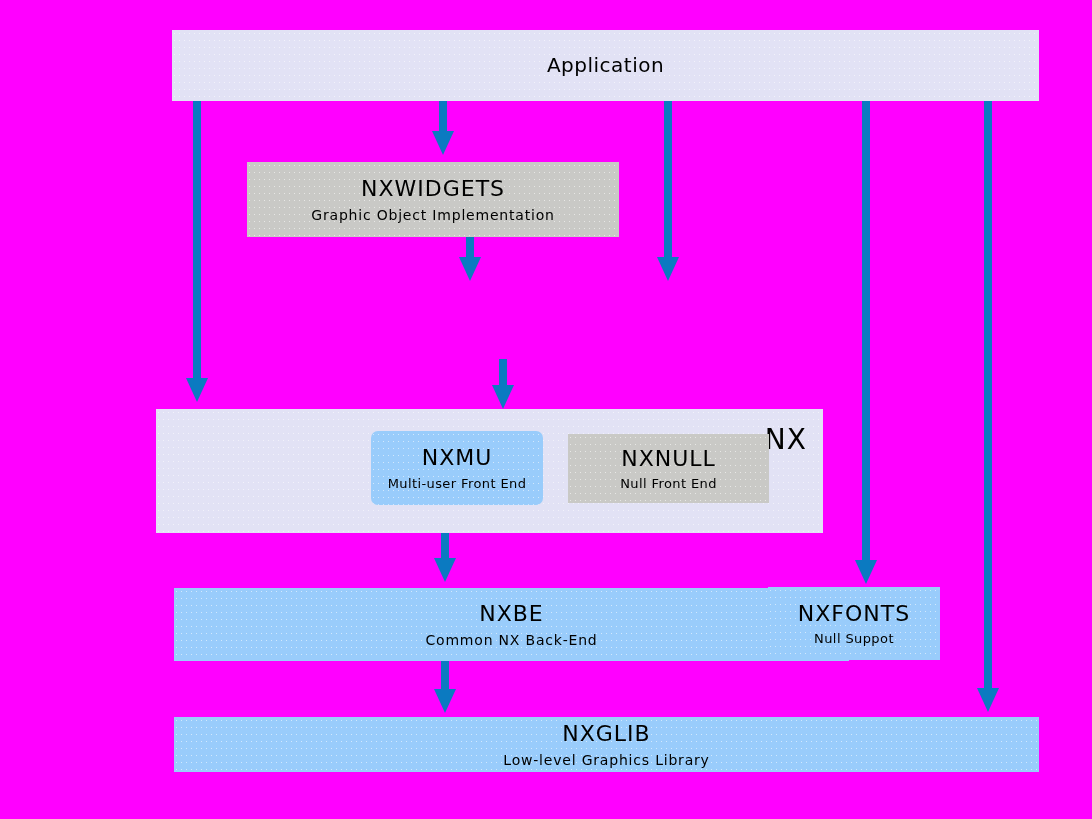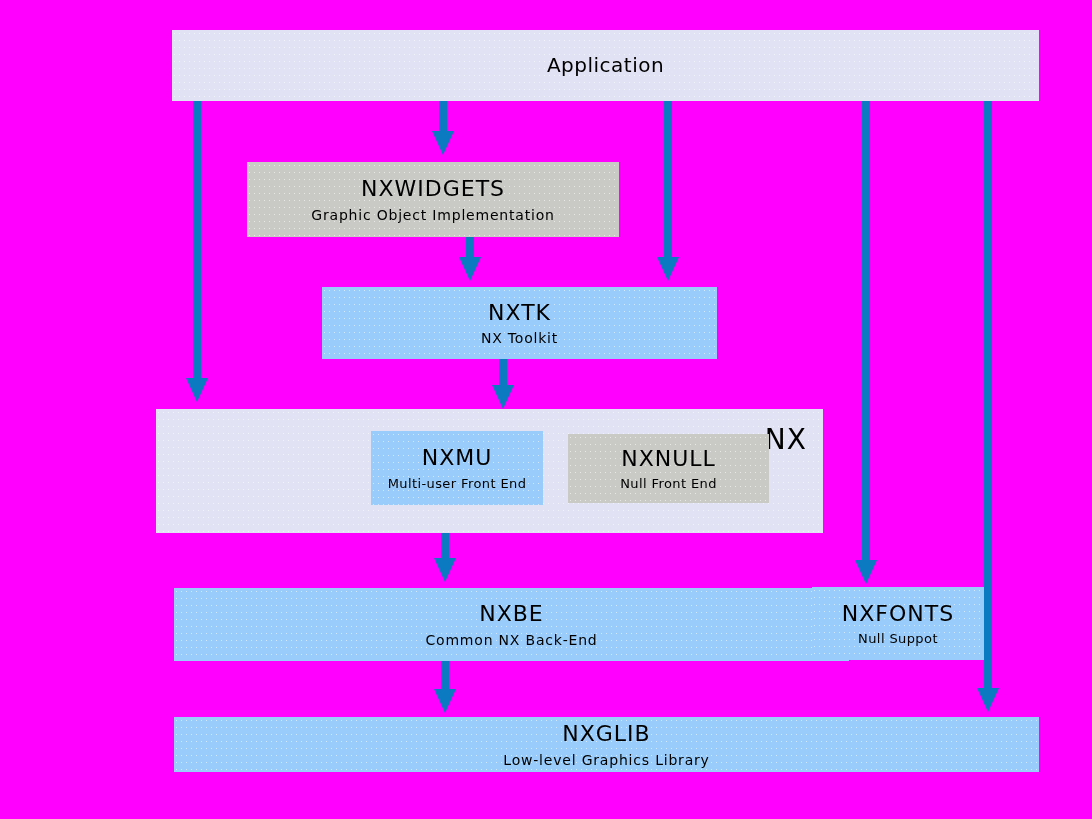--- a/index.html
+++ b/index.html
@@ -34,26 +34,26 @@
 
   
   #box-application { left: 172px; top: 30px;  width: 867px; height: 71px; }
   #box-application .title { font-size: 20px; letter-spacing: 0.5px; }
   #box-nxwidgets   { left: 247px; top: 162px; width: 372px; height: 75px; }
   #box-nxtk        { left: 322px; top: 287px; width: 395px; height: 72px; }
   #box-nx-group    { left: 156px; top: 409px; width: 667px; height: 124px;
                      justify-content: flex-start; align-items: flex-end; }
   #nx-group-label  { font-size: 28px; letter-spacing: 1px; margin: 14px 16px 0 0; }
   #box-nxsu        { left: 172px; top: 436px; width: 173px; height: 74px; }
-  #box-nxmu        { left: 371px; top: 431px; width: 172px; height: 74px; }
+  #box-nxmu        { left: 371px; top: 431px; width: 172px; height: 74px; border-radius: 7px; }
   #box-nxnull      { left: 568px; top: 434px; width: 201px; height: 69px; }
   #box-nxsu .subtitle, #box-nxmu .subtitle, #box-nxnull .subtitle,
   #box-nxfonts .subtitle { font-size: 13px; letter-spacing: 0.4px; }
   #box-nxbe        { left: 174px; top: 588px; width: 675px; height: 73px; }
-  #box-nxfonts     { left: 812px; top: 587px; width: 172px; height: 73px; }
+  #box-nxfonts     { left: 768px; top: 587px; width: 172px; height: 73px; }
   #box-nxglib      { left: 174px; top: 717px; width: 865px; height: 55px; }
 
   
   .arrow {
     position: absolute;
     width: 22px;
     display: flex;
     flex-direction: column;
     align-items: center;
   }
@@ -123,24 +123,20 @@
   <div class="arrow" id="arrow-app-to-nxglib">
       <div class="shaft"></div>
       <div class="head"></div>
     </div>
 
   <div class="box box-gray" id="box-nxwidgets">
     <div class="title">NXWIDGETS</div>
     <div class="subtitle">Graphic Object Implementation</div>
   </div>
 
-  <div class="box box-blue" id="box-nxtk">
-    <div class="title">NXTK</div>
-    <div class="subtitle">NX Toolkit</div>
-  </div>
 
   <div class="box box-light" id="box-nx-group">
     <div id="nx-group-label">NX</div>
   </div>
 
 
   <div class="box box-blue" id="box-nxmu">
     <div class="title">NXMU</div>
     <div class="subtitle">Multi-user Front End</div>
   </div>

